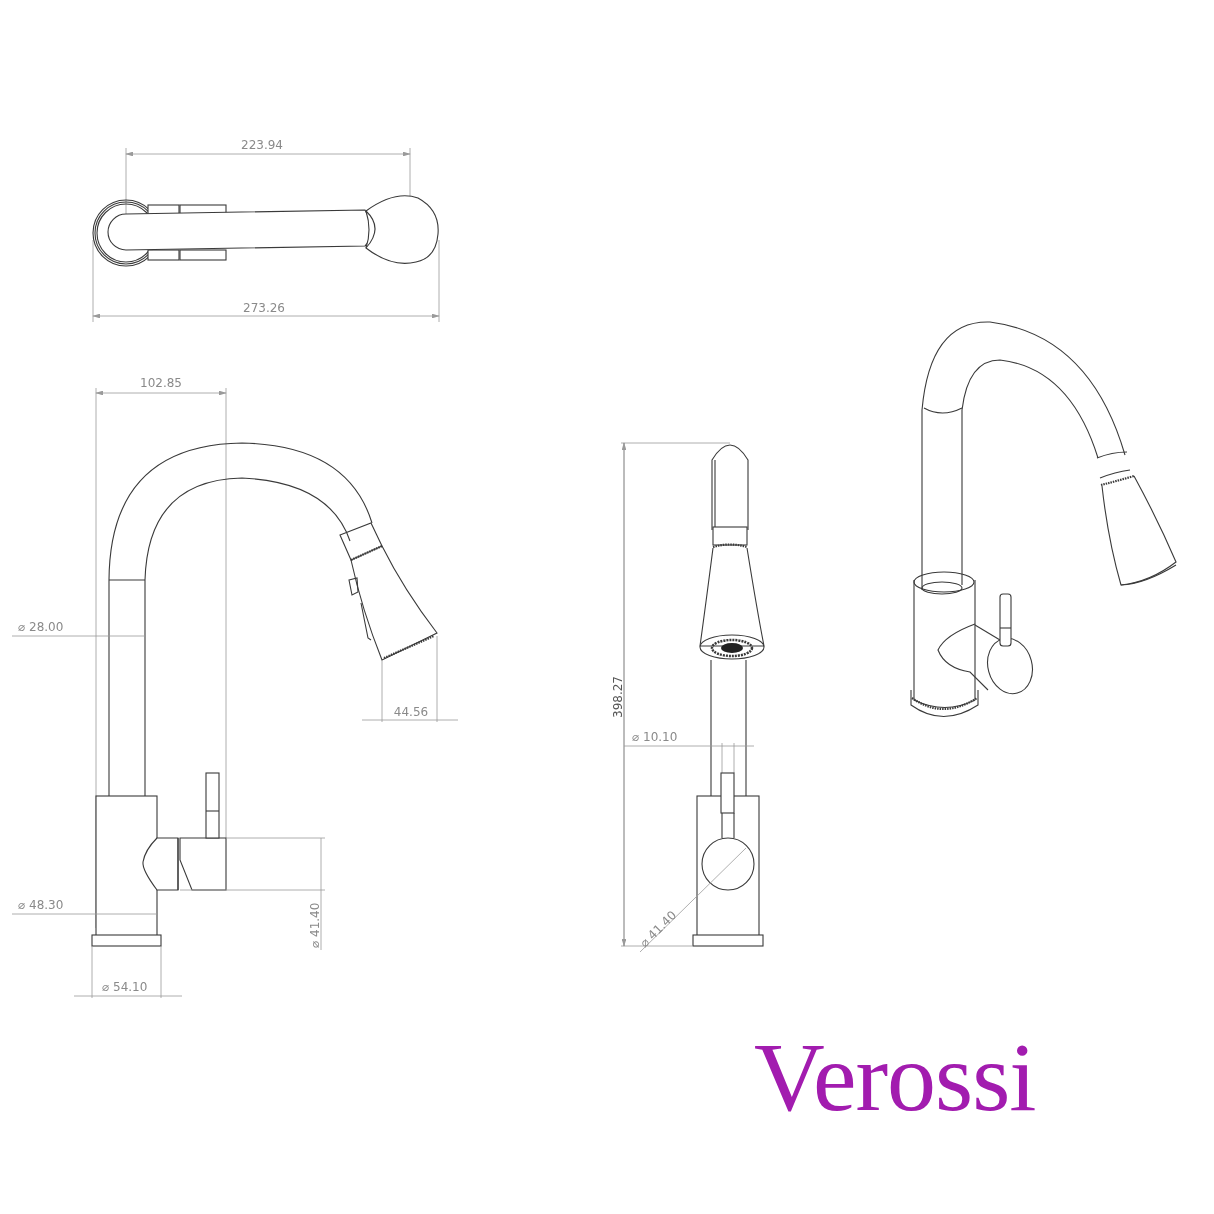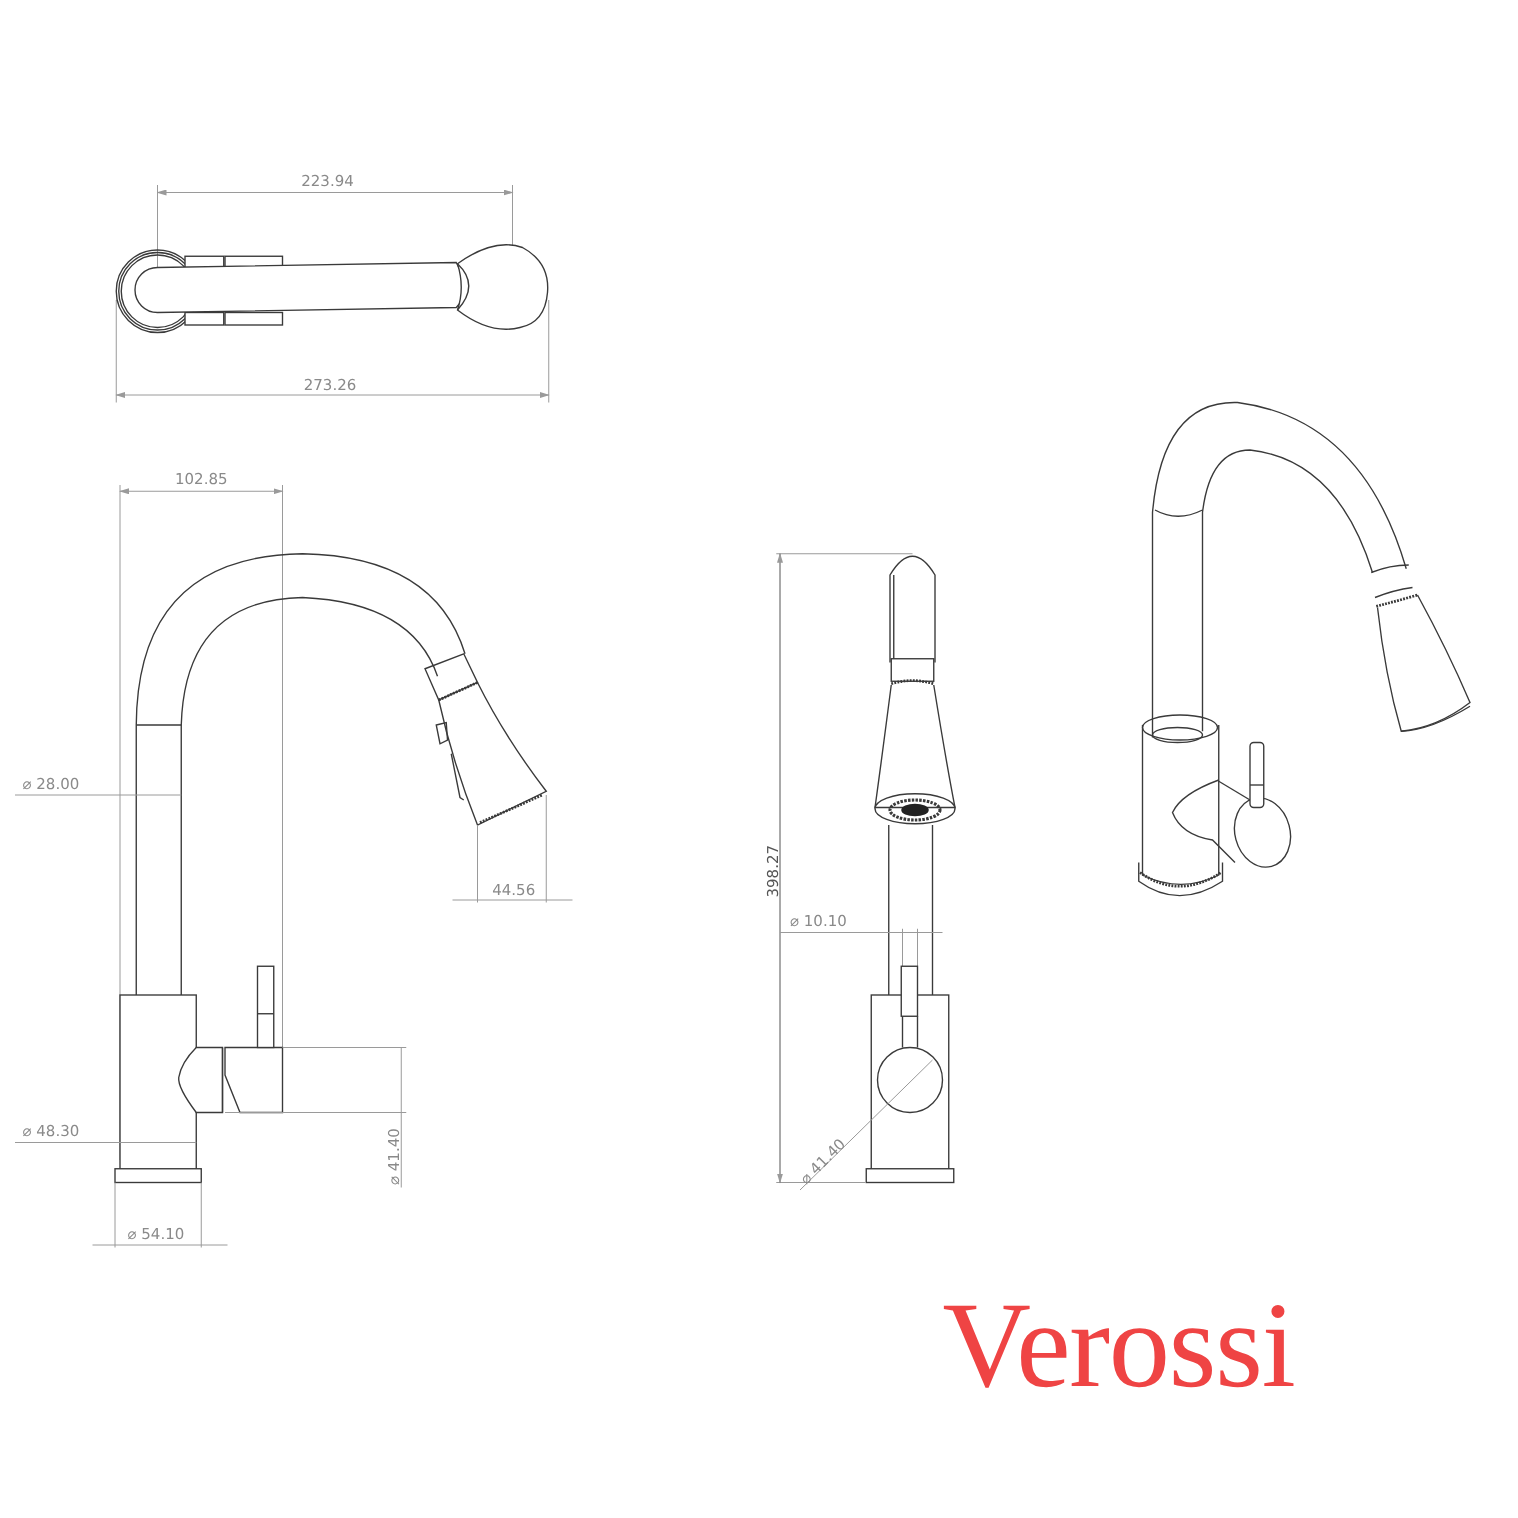--- a/index.html
+++ b/index.html
@@ -3,21 +3,21 @@
   <meta charset="utf-8">
   <style>
     html, body { margin: 0; padding: 0; background: #ffffff; }
     body { width: 1214px; height: 1214px; position: relative; overflow: hidden; font-family: "DejaVu Sans", sans-serif; }
     #canvas { position: absolute; left: 0; top: 0; width: 1214px; height: 1214px; }
     .dim-text { font-family: "DejaVu Sans", sans-serif; font-size: 12px; fill: #8a8a8a; }
     .dim { stroke: #9a9a9a; stroke-width: 0.8; fill: none; }
     .part { stroke: #3a3a3a; stroke-width: 1.1; fill: none; }
     .part-fill { stroke: #3a3a3a; stroke-width: 1.1; fill: #ffffff; }
     .hatch { stroke: #3a3a3a; stroke-width: 2.2; fill: none; stroke-dasharray: 1.5 1; }
-    .logo { position: absolute; left: 754px; top: 1028px; font-family: "Liberation Serif", "DejaVu Serif", serif; font-size: 98px; color: #ef4444; letter-spacing: -1px; line-height: 1; }
+    .logo { position: absolute; left: 754px; top: 1028px; font-family: "Liberation Serif", "DejaVu Serif", serif; font-size: 98px; color: #a21caf; letter-spacing: -1px; line-height: 1; }
   </style>
 </head>
 <body>
 
 <svg id="canvas" viewBox="0 0 1214 1214" xmlns="http://www.w3.org/2000/svg">
   <defs>
     <marker id="arr" viewBox="0 0 10 6" refX="9" refY="3" markerWidth="10" markerHeight="6" orient="auto-start-reverse">
       <path d="M0,0 L10,3 L0,6 z" fill="#9a9a9a"></path>
     </marker>
   </defs>

